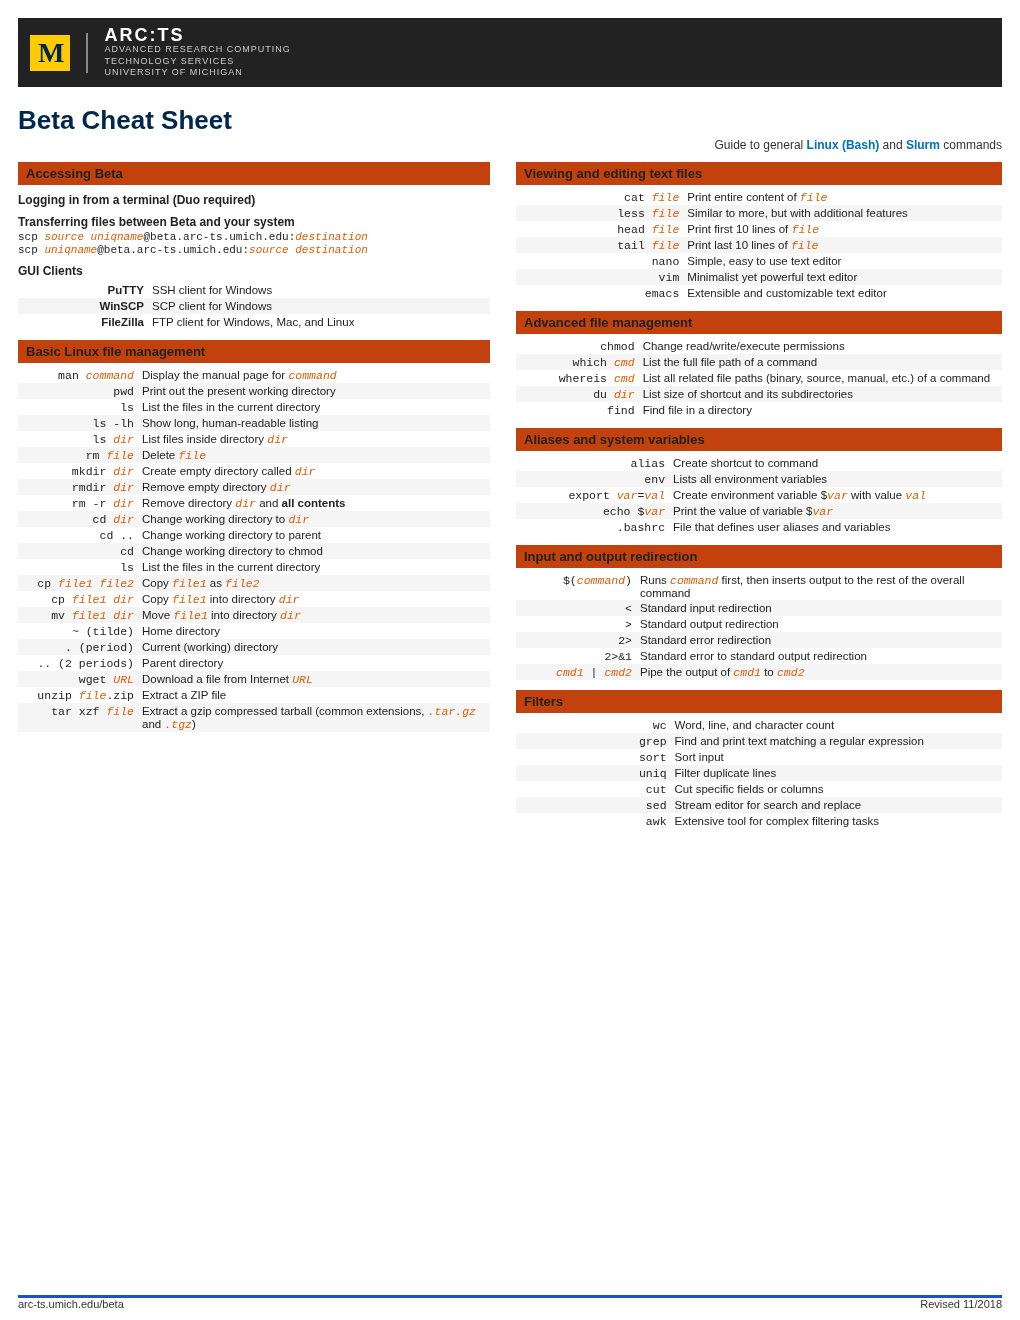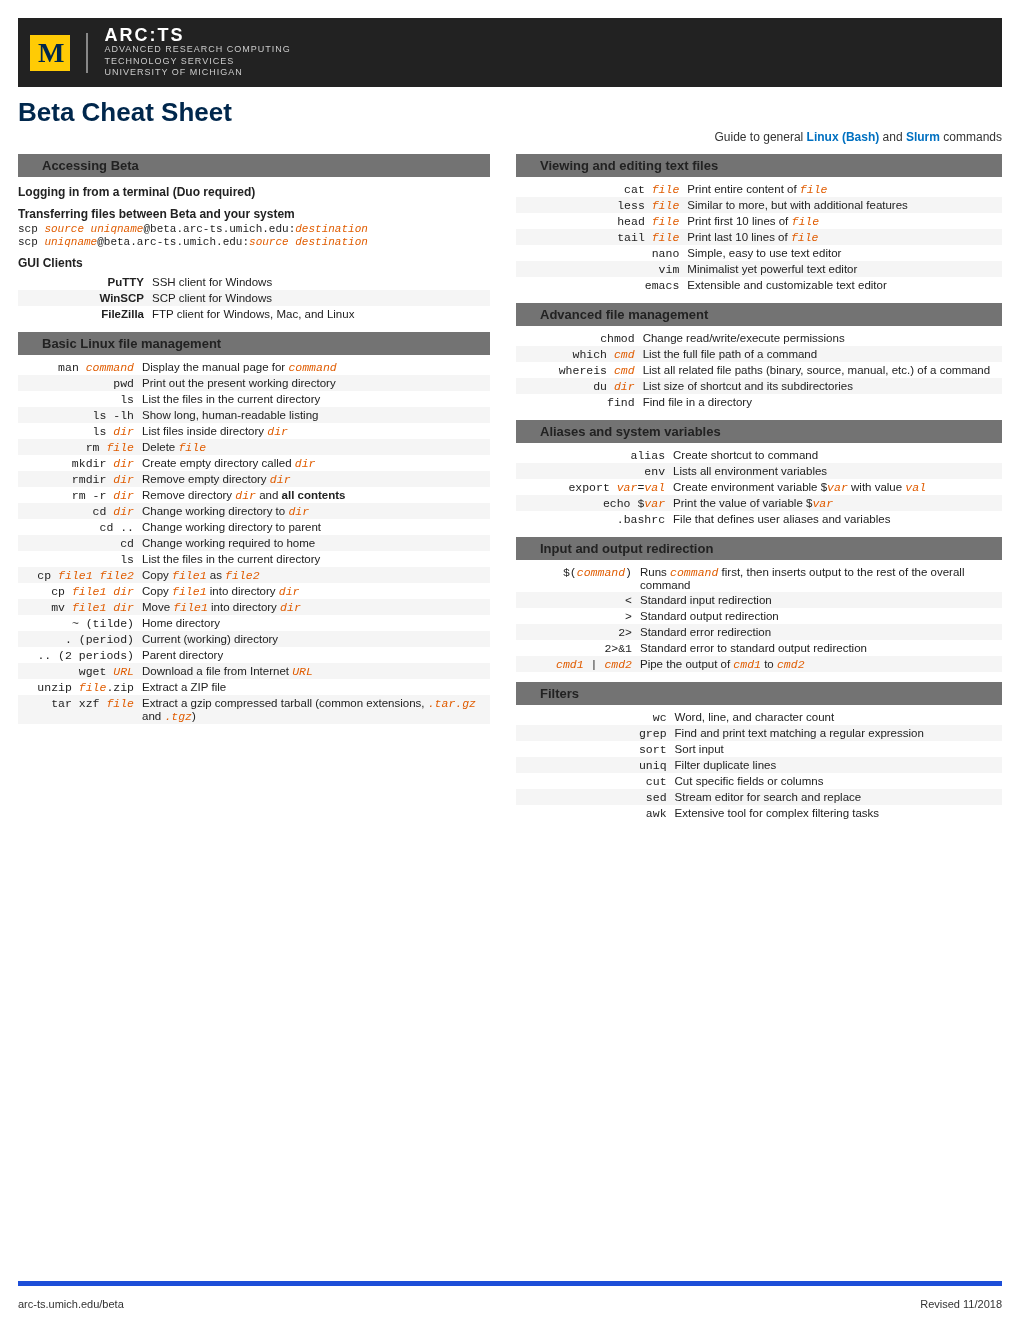--- a/index.html
+++ b/index.html
@@ -61,21 +61,21 @@
       font-size: 9px;
       color: #ccc;
       letter-spacing: 1px;
       line-height: 1.3;
     }
     .sheet-title {
       font-size: 26px;
       font-weight: 900;
       color: #00274C;
       margin-bottom: 2px;
-      margin-top: 4px;
+      margin-top: 12px;
     }
     .sheet-subtitle {
       font-size: 12px;
       color: #333;
       margin-bottom: 10px;
       text-align: right;
     }
     .sheet-subtitle .bash { color: #0070C0; font-weight: bold; }
     .sheet-subtitle .slurm { color: #0070C0; font-weight: bold; }
 
@@ -88,25 +88,25 @@
       width: 490px;
       min-width: 490px;
       padding-right: 18px;
     }
     .right-col {
       flex: 1;
       padding-left: 8px;
     }
 
     .section-header {
-      background: #737373;
+      background: #c2410c;
       color: #222;
       font-weight: 700;
       font-size: 13px;
-      padding: 4px 24px;
+      padding: 4px 8px;
       margin-bottom: 4px;
       margin-top: 10px;
     }
     .section-header:first-child { margin-top: 0; }
 
     .subsection-title {
       font-weight: 700;
       font-size: 12px;
       margin-top: 8px;
       margin-bottom: 2px;
@@ -159,22 +159,22 @@
       padding-right: 8px;
       min-width: 80px;
     }
 
     .footer {
       display: flex;
       justify-content: space-between;
       margin-top: 14px;
       font-size: 11px;
       color: #333;
-      border-top: 5px solid #1d4ed8;
-      padding-top: 12px;
+      border-top: 3px solid #1d4ed8;
+      padding-top: 0;
     }
   </style>
 </head>
 <body>
 
 <div class="page">
 
   <div class="top-header">
     <div class="logo-block">
       <div class="m-logo">M</div>
@@ -270,21 +270,21 @@
         <tr>
           <td class="cmd-col">cd <span class="italic-orange">dir</span></td>
           <td class="desc-col">Change working directory to <span class="italic-orange">dir</span></td>
         </tr>
         <tr>
           <td class="cmd-col">cd ..</td>
           <td class="desc-col">Change working directory to parent</td>
         </tr>
         <tr>
           <td class="cmd-col">cd</td>
-          <td class="desc-col">Change working required to home</td>
+          <td class="desc-col">Change working directory to chmod</td>
         </tr>
         <tr>
           <td class="cmd-col">ls</td>
           <td class="desc-col">List the files in the current directory</td>
         </tr>
         <tr>
           <td class="cmd-col">cp <span class="italic-orange">file1 file2</span></td>
           <td class="desc-col">Copy <span class="italic-orange">file1</span> as <span class="italic-orange">file2</span></td>
         </tr>
         <tr>

